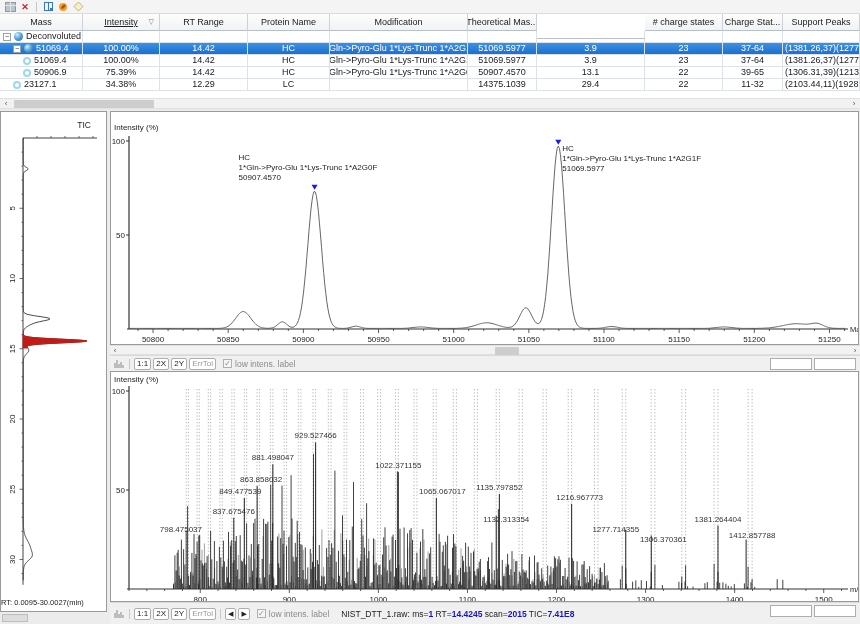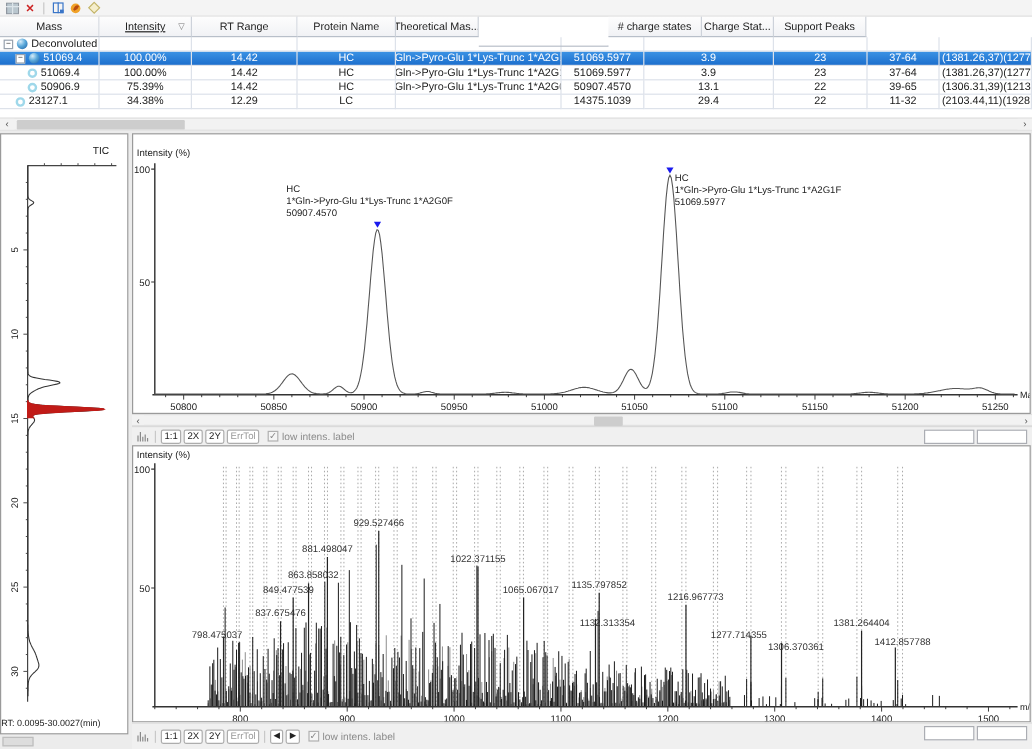--- a/index.html
+++ b/index.html
@@ -85,20 +85,21 @@
       </svg>
     </span>
 </div>
 
 <div id="results-table">
   <div class="t-head" id="t-head">
       <div class="hc" style="width: 83px;">Mass</div>
       <div class="hc" style="width: 77px; text-decoration: underline;">Intensity<span class="sortglyph">▽</span></div>
       <div class="hc" style="width: 88px;">RT Range</div>
       <div class="hc" style="width: 82px;">Protein Name</div>
+      <div class="hc" style="width: 138px;">Modification</div>
       <div class="hc" style="width: 69px;">Theoretical Mas...</div>
       <div class="hc" style="width: 108px; margin-top: 24px;">Matched Mass Error(ppm)</div>
       <div class="hc" style="width: 78px;"># charge states</div>
       <div class="hc" style="width: 60px;">Charge Stat...</div>
       <div class="hc" style="width: 77px;">Support Peaks</div>
     </div>
   <div id="t-body">
       <div class="t-row">
         <div class="tc " style="width: 83px; padding-left: 3px;">
           <span class="expander">−</span>
@@ -450,15 +451,16 @@
   <button class="sbtn">2X</button>
   <button class="sbtn">2Y</button>
   <button class="sbtn gray">ErrTol</button>
   <span class="tb-sep"></span>
   <button class="sbtn arrow">◀</button>
   <button class="sbtn arrow">▶</button>
   <span class="chkwrap">
     <span class="chk">✓</span>
     <span class="chklabel">low intens. label</span>
   </span>
+  <span class="status" id="status-text"><span class="st-k">NIST_DTT_1.raw: ms=</span><span class="st-b">1</span><span class="st-k"> RT=</span><span class="st-b">14.4245</span><span class="st-k"> scan=</span><span class="st-b">2015</span><span class="st-k"> TIC=</span><span class="st-b">7.41E8</span></span>
   <input class="spec-input" style="right: 48px;">
   <input class="spec-input" style="right: 4px;">
 </div>
 
 </body></html>

